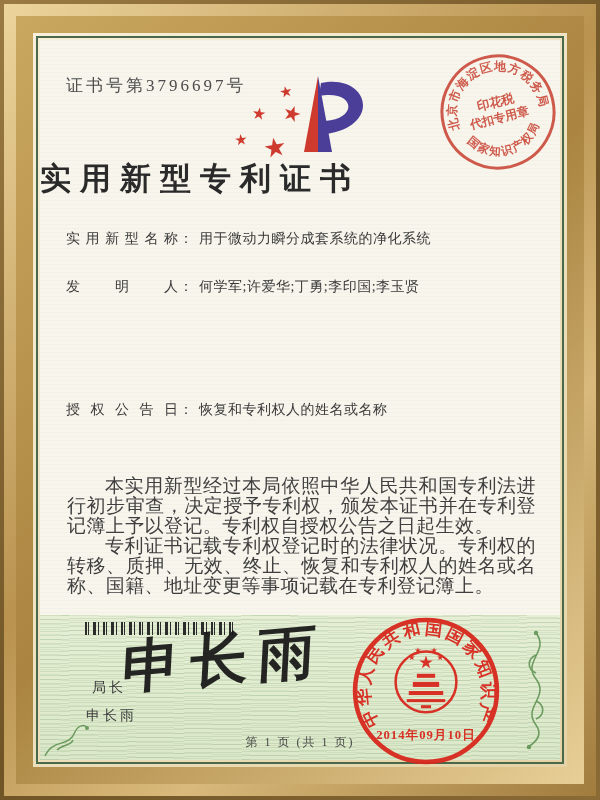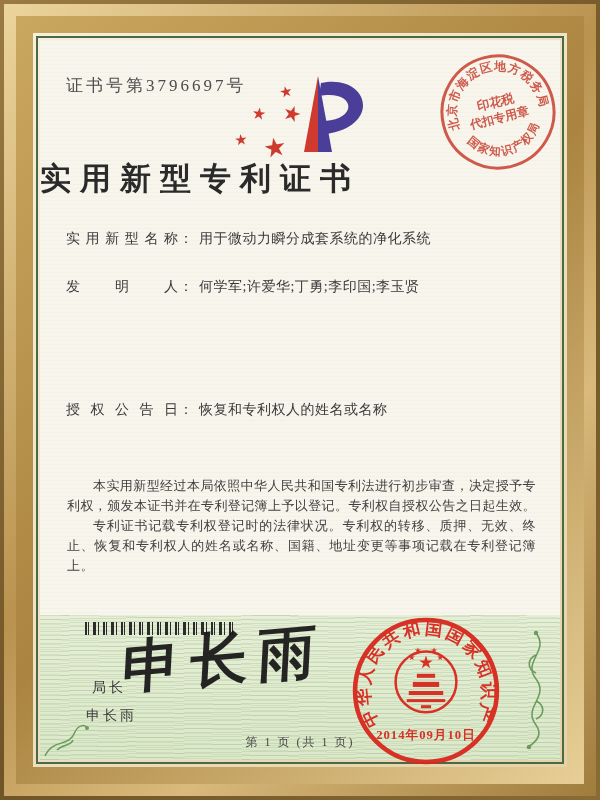--- a/index.html
+++ b/index.html
@@ -27,21 +27,21 @@
 
   .title{position:absolute;top:118px;left:0;right:0;text-align:left;margin:0;
          font-size:31px;font-weight:600;letter-spacing:9px;color:#2a2a2a;}
 
   .field{position:absolute;left:26px;right:18px;font-size:14px;color:#3a3a3a;white-space:nowrap;}
   .flabel{display:inline-block;width:112px;text-align:justify;text-align-last:justify;font-weight:500;}
   .fcolon{display:inline-block;margin:0 6px 0 1px;}
   .fvalue{letter-spacing:.5px;}
 
   .body-text{position:absolute;left:27px;right:24px;top:436px;}
-  .body-text p{margin:0;text-indent:2em;font-size:13px;line-height:20px;
+  .body-text p{margin:0;text-indent:2em;font-size:19px;line-height:20px;
                text-align:justify;color:#3f3f3f;letter-spacing:.4px;}
 
   
   .band{position:absolute;left:0;right:0;bottom:0;height:145px;
         background:
           repeating-linear-gradient(179deg,rgba(118,158,104,.20) 0 1px,rgba(0,0,0,0) 1px 4px),
           repeating-linear-gradient(1.5deg,rgba(118,158,104,.14) 0 1px,rgba(0,0,0,0) 1px 5px),
           linear-gradient(#e6efd6,#dbe8c9);}
 
   .barcode{position:absolute;left:45px;top:7px;width:152px;height:13px;background:

